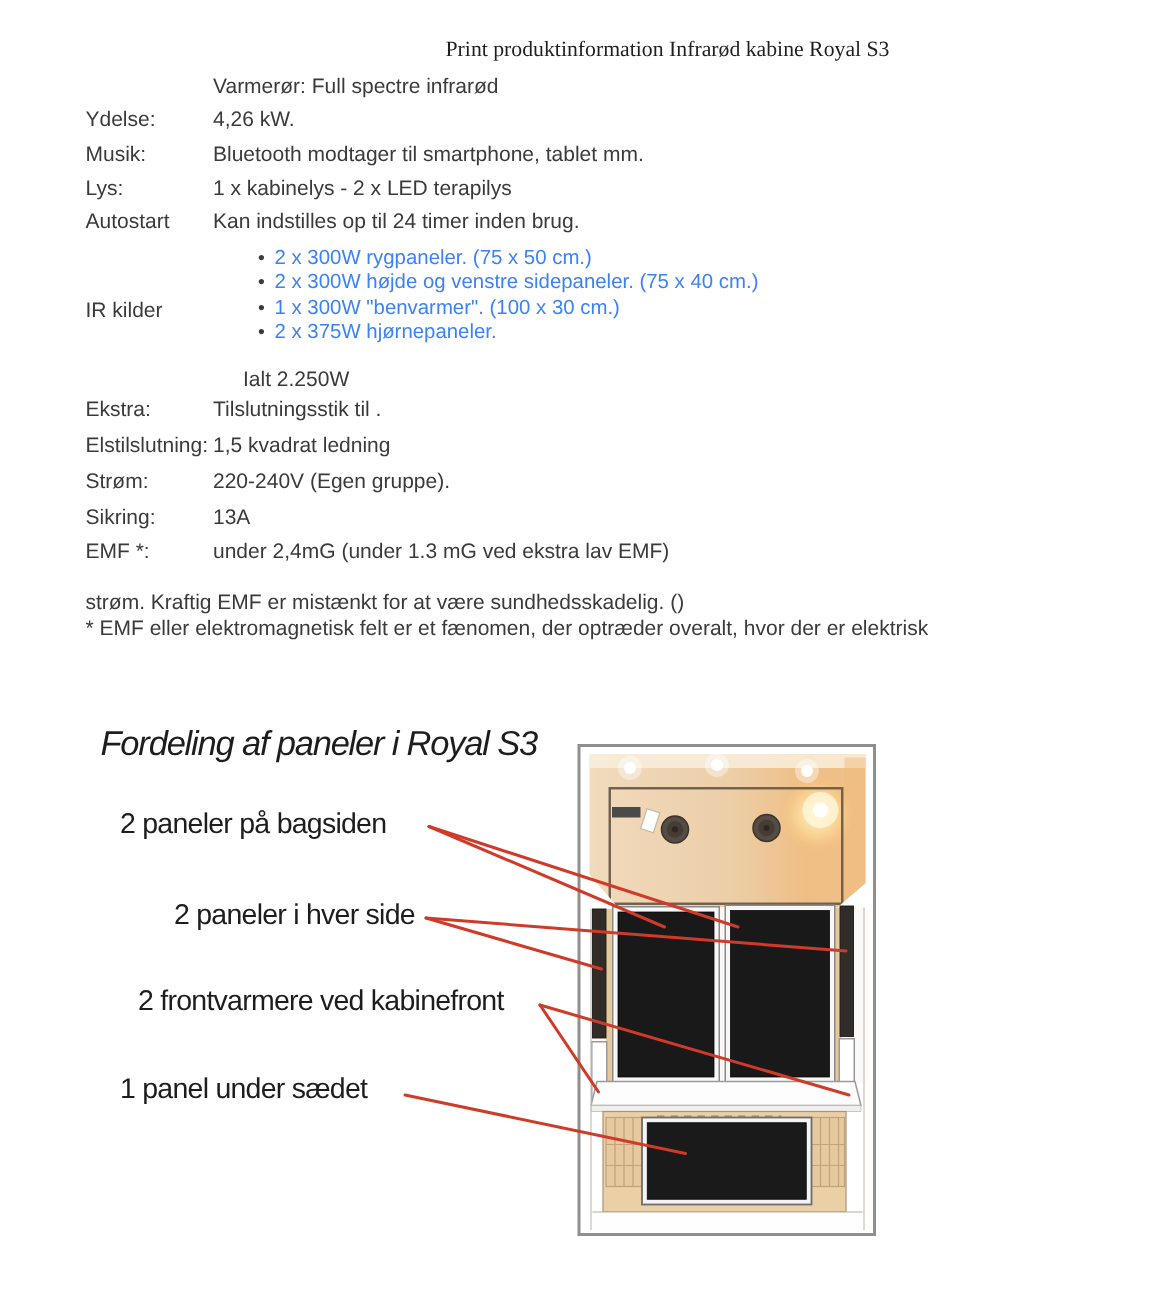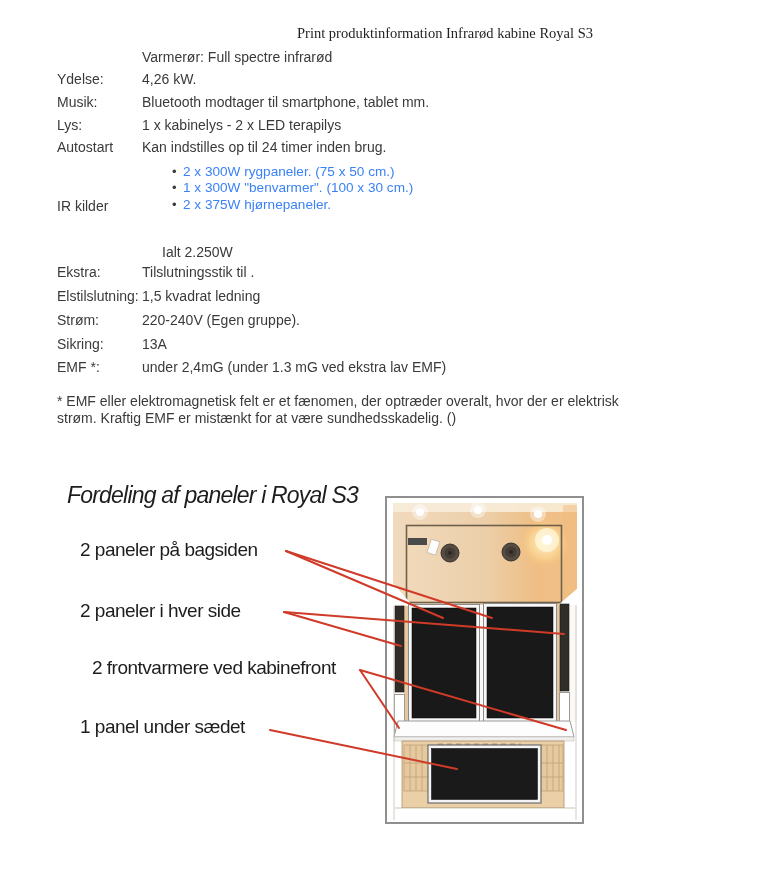--- a/index.html
+++ b/index.html
@@ -23,21 +23,21 @@
   .footnote div{white-space:nowrap;}
   .dg-title{
     position:absolute;left:67px;top:482px;font-size:23px;letter-spacing:-0.8px;
     color:#1d1d1d;white-space:nowrap;font-style:italic;
   }
   .dg-label{
     position:absolute;left:80px;font-size:19px;letter-spacing:-0.5px;
     color:#1d1d1d;white-space:nowrap;
   }
   .dg-label.l1{top:539px;}
-  .dg-label.l2{top:600px;}
+  .dg-label.l2{top:600px;margin-left:36px;}
   .dg-label.l3{top:657px;margin-left:12px;}
   .dg-label.l4{top:716px;}
   svg.overlay{position:absolute;left:0;top:0;width:783px;height:873px;}
 </style>
 </head>
 <body>
 
 <div class="page">
 
   <svg class="overlay" viewBox="0 0 783 873" aria-hidden="true">
@@ -162,20 +162,21 @@
       <span class="val">1 x kabinelys - 2 x LED terapilys</span>
     </div>
     <div class="row" style="top:139px">
       <span class="lbl">Autostart</span>
       <span class="val">Kan indstilles op til 24 timer inden brug.</span>
     </div>
 
     <div class="ir-label">IR kilder</div>
     <ul class="bullets">
       <li>2 x 300W rygpaneler. (75 x 50 cm.)</li>
+      <li>2 x 300W højde og venstre sidepaneler. (75 x 40 cm.)</li>
       <li>1 x 300W "benvarmer". (100 x 30 cm.)</li>
       <li>2 x 375W hjørnepaneler.</li>
     </ul>
     <div class="total">Ialt 2.250W</div>
 
     <div class="row" style="top:264px">
       <span class="lbl">Ekstra:</span>
       <span class="val">Tilslutningsstik til .</span>
     </div>
     <div class="row" style="top:288px">
@@ -189,22 +190,22 @@
     <div class="row" style="top:336px">
       <span class="lbl">Sikring:</span>
       <span class="val">13A</span>
     </div>
     <div class="row" style="top:359px">
       <span class="lbl">EMF *:</span>
       <span class="val">under 2,4mG (under 1.3 mG ved ekstra lav EMF)</span>
     </div>
 
     <div class="footnote">
+      <div>strøm. Kraftig EMF er mistænkt for at være sundhedsskadelig. ()</div>
       <div>* EMF eller elektromagnetisk felt er et fænomen, der optræder overalt, hvor der er elektrisk</div>
-      <div>strøm. Kraftig EMF er mistænkt for at være sundhedsskadelig. ()</div>
     </div>
   </div>
 
   <div>
     <div class="dg-title">Fordeling af paneler i Royal S3</div>
     <div class="dg-label l1">2 paneler på bagsiden</div>
     <div class="dg-label l2">2 paneler i hver side</div>
     <div class="dg-label l3">2 frontvarmere ved kabinefront</div>
     <div class="dg-label l4">1 panel under sædet</div>
   </div>

